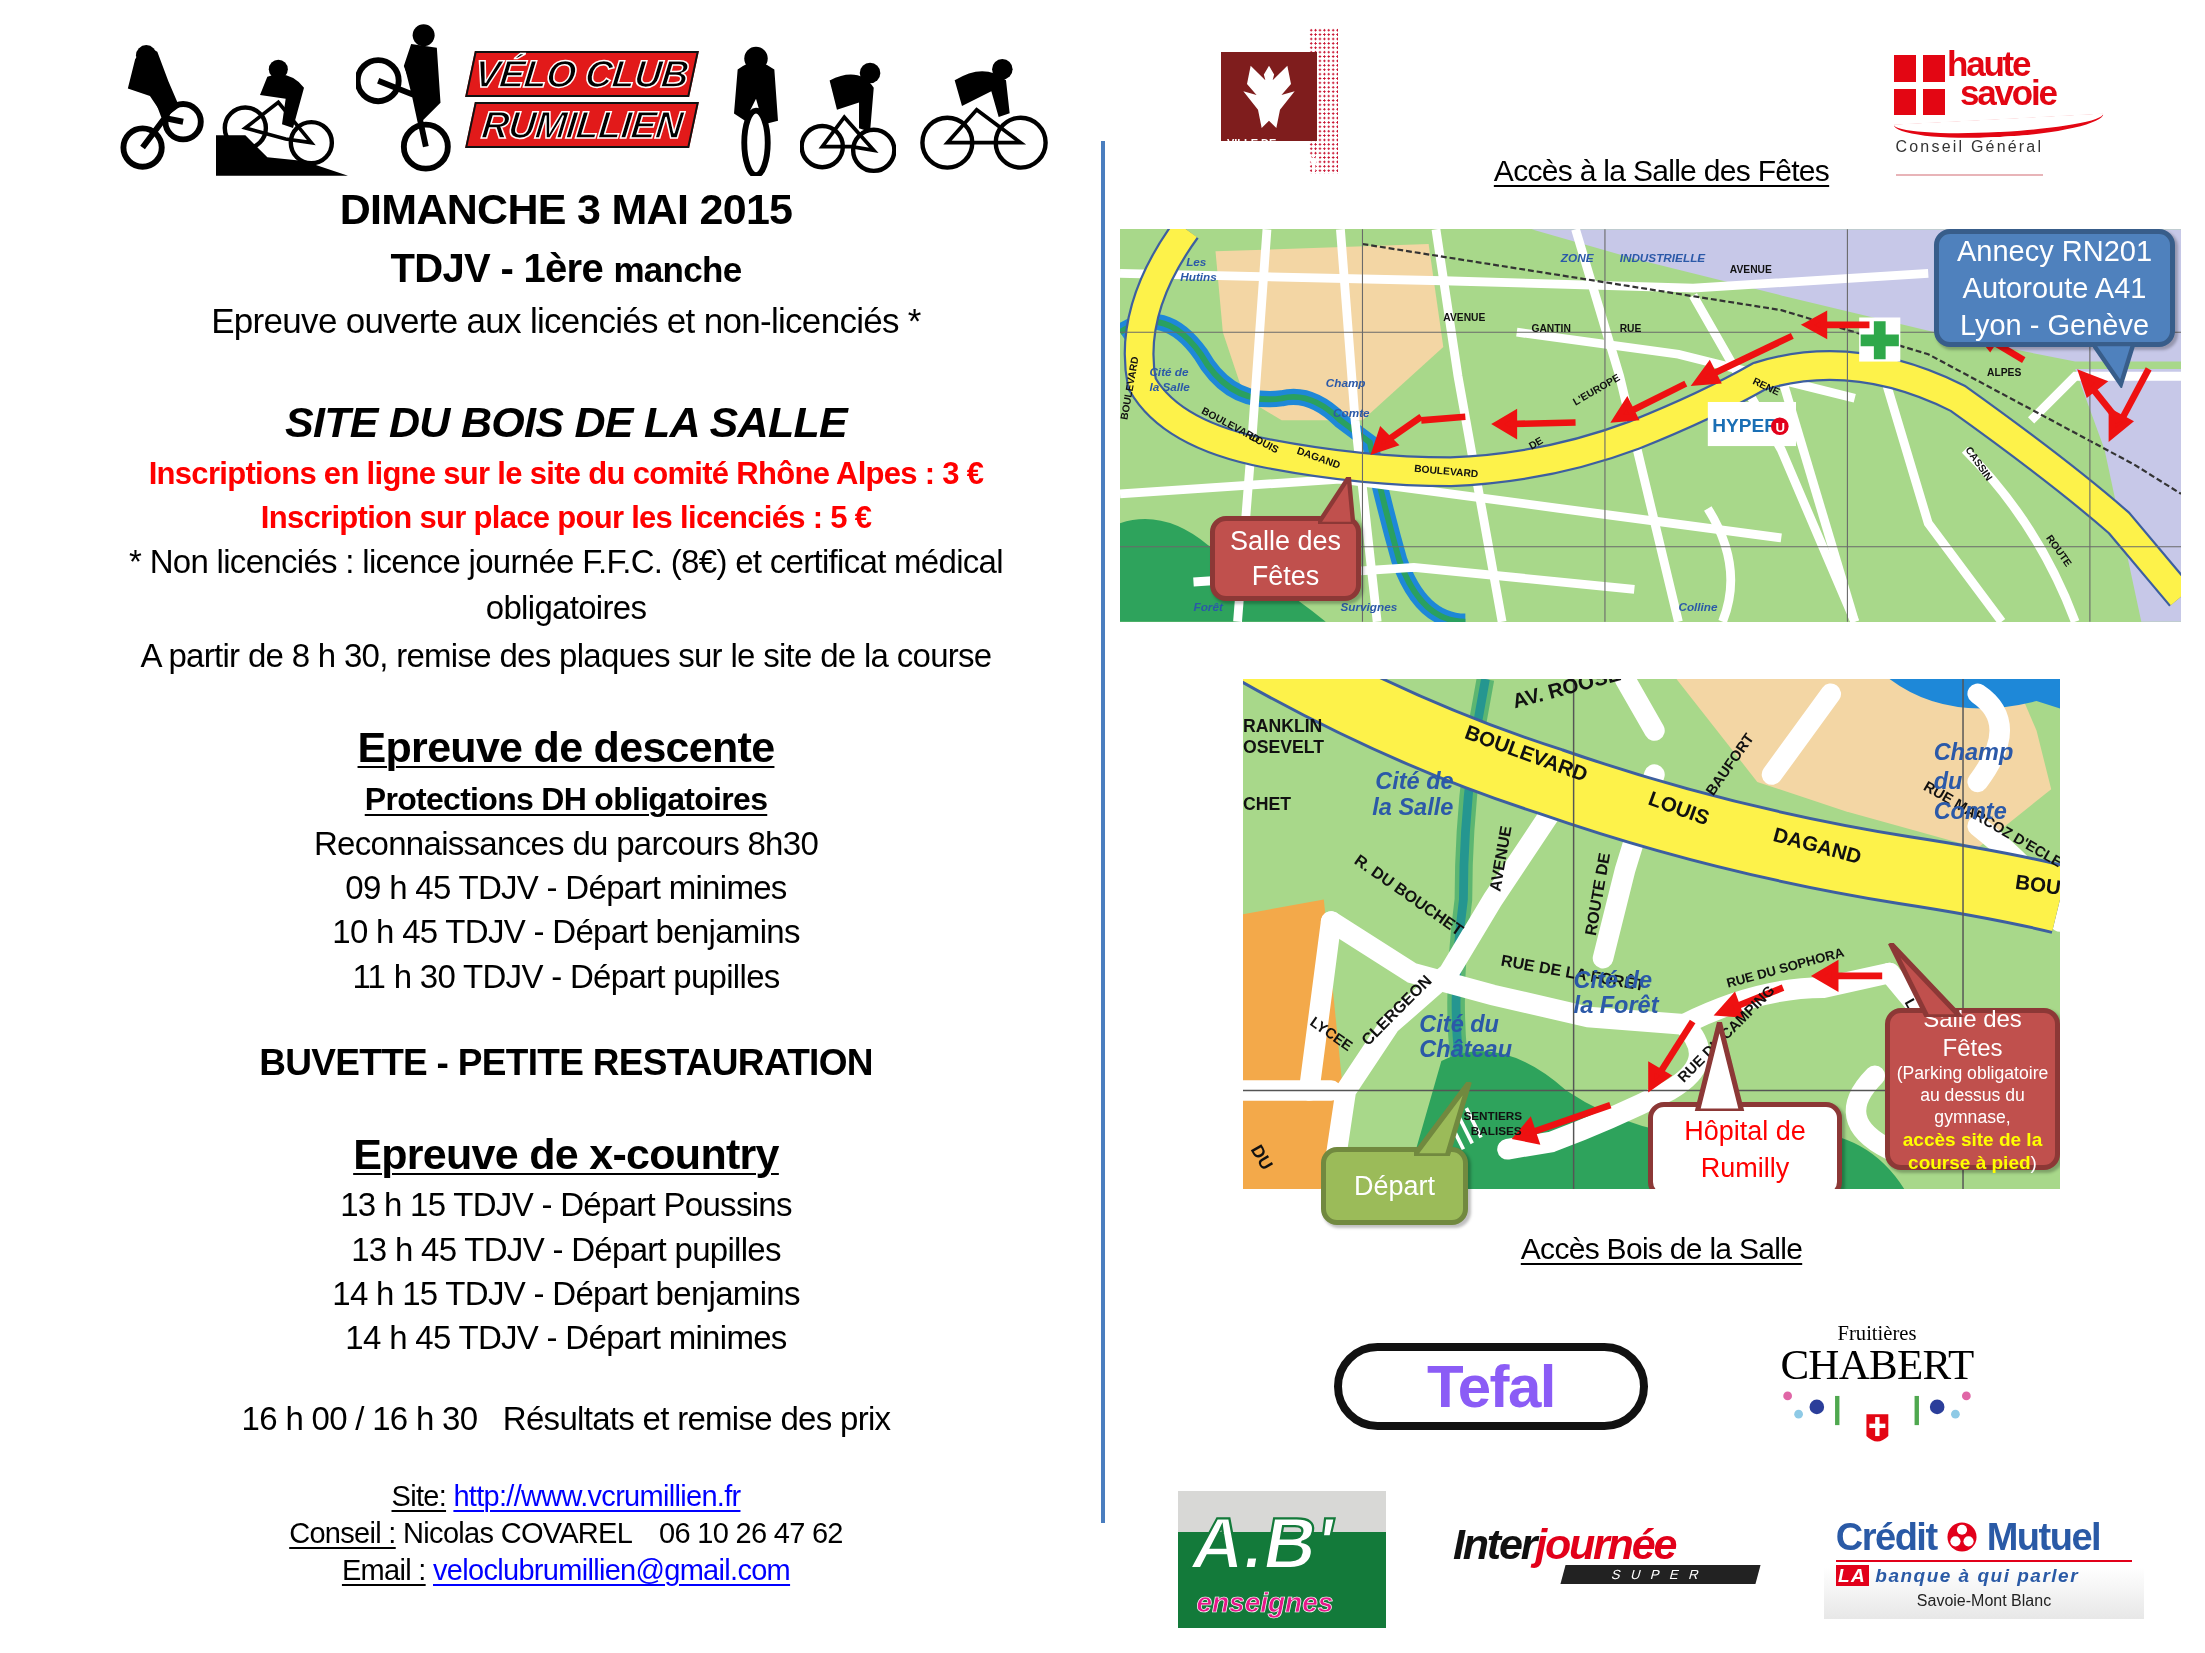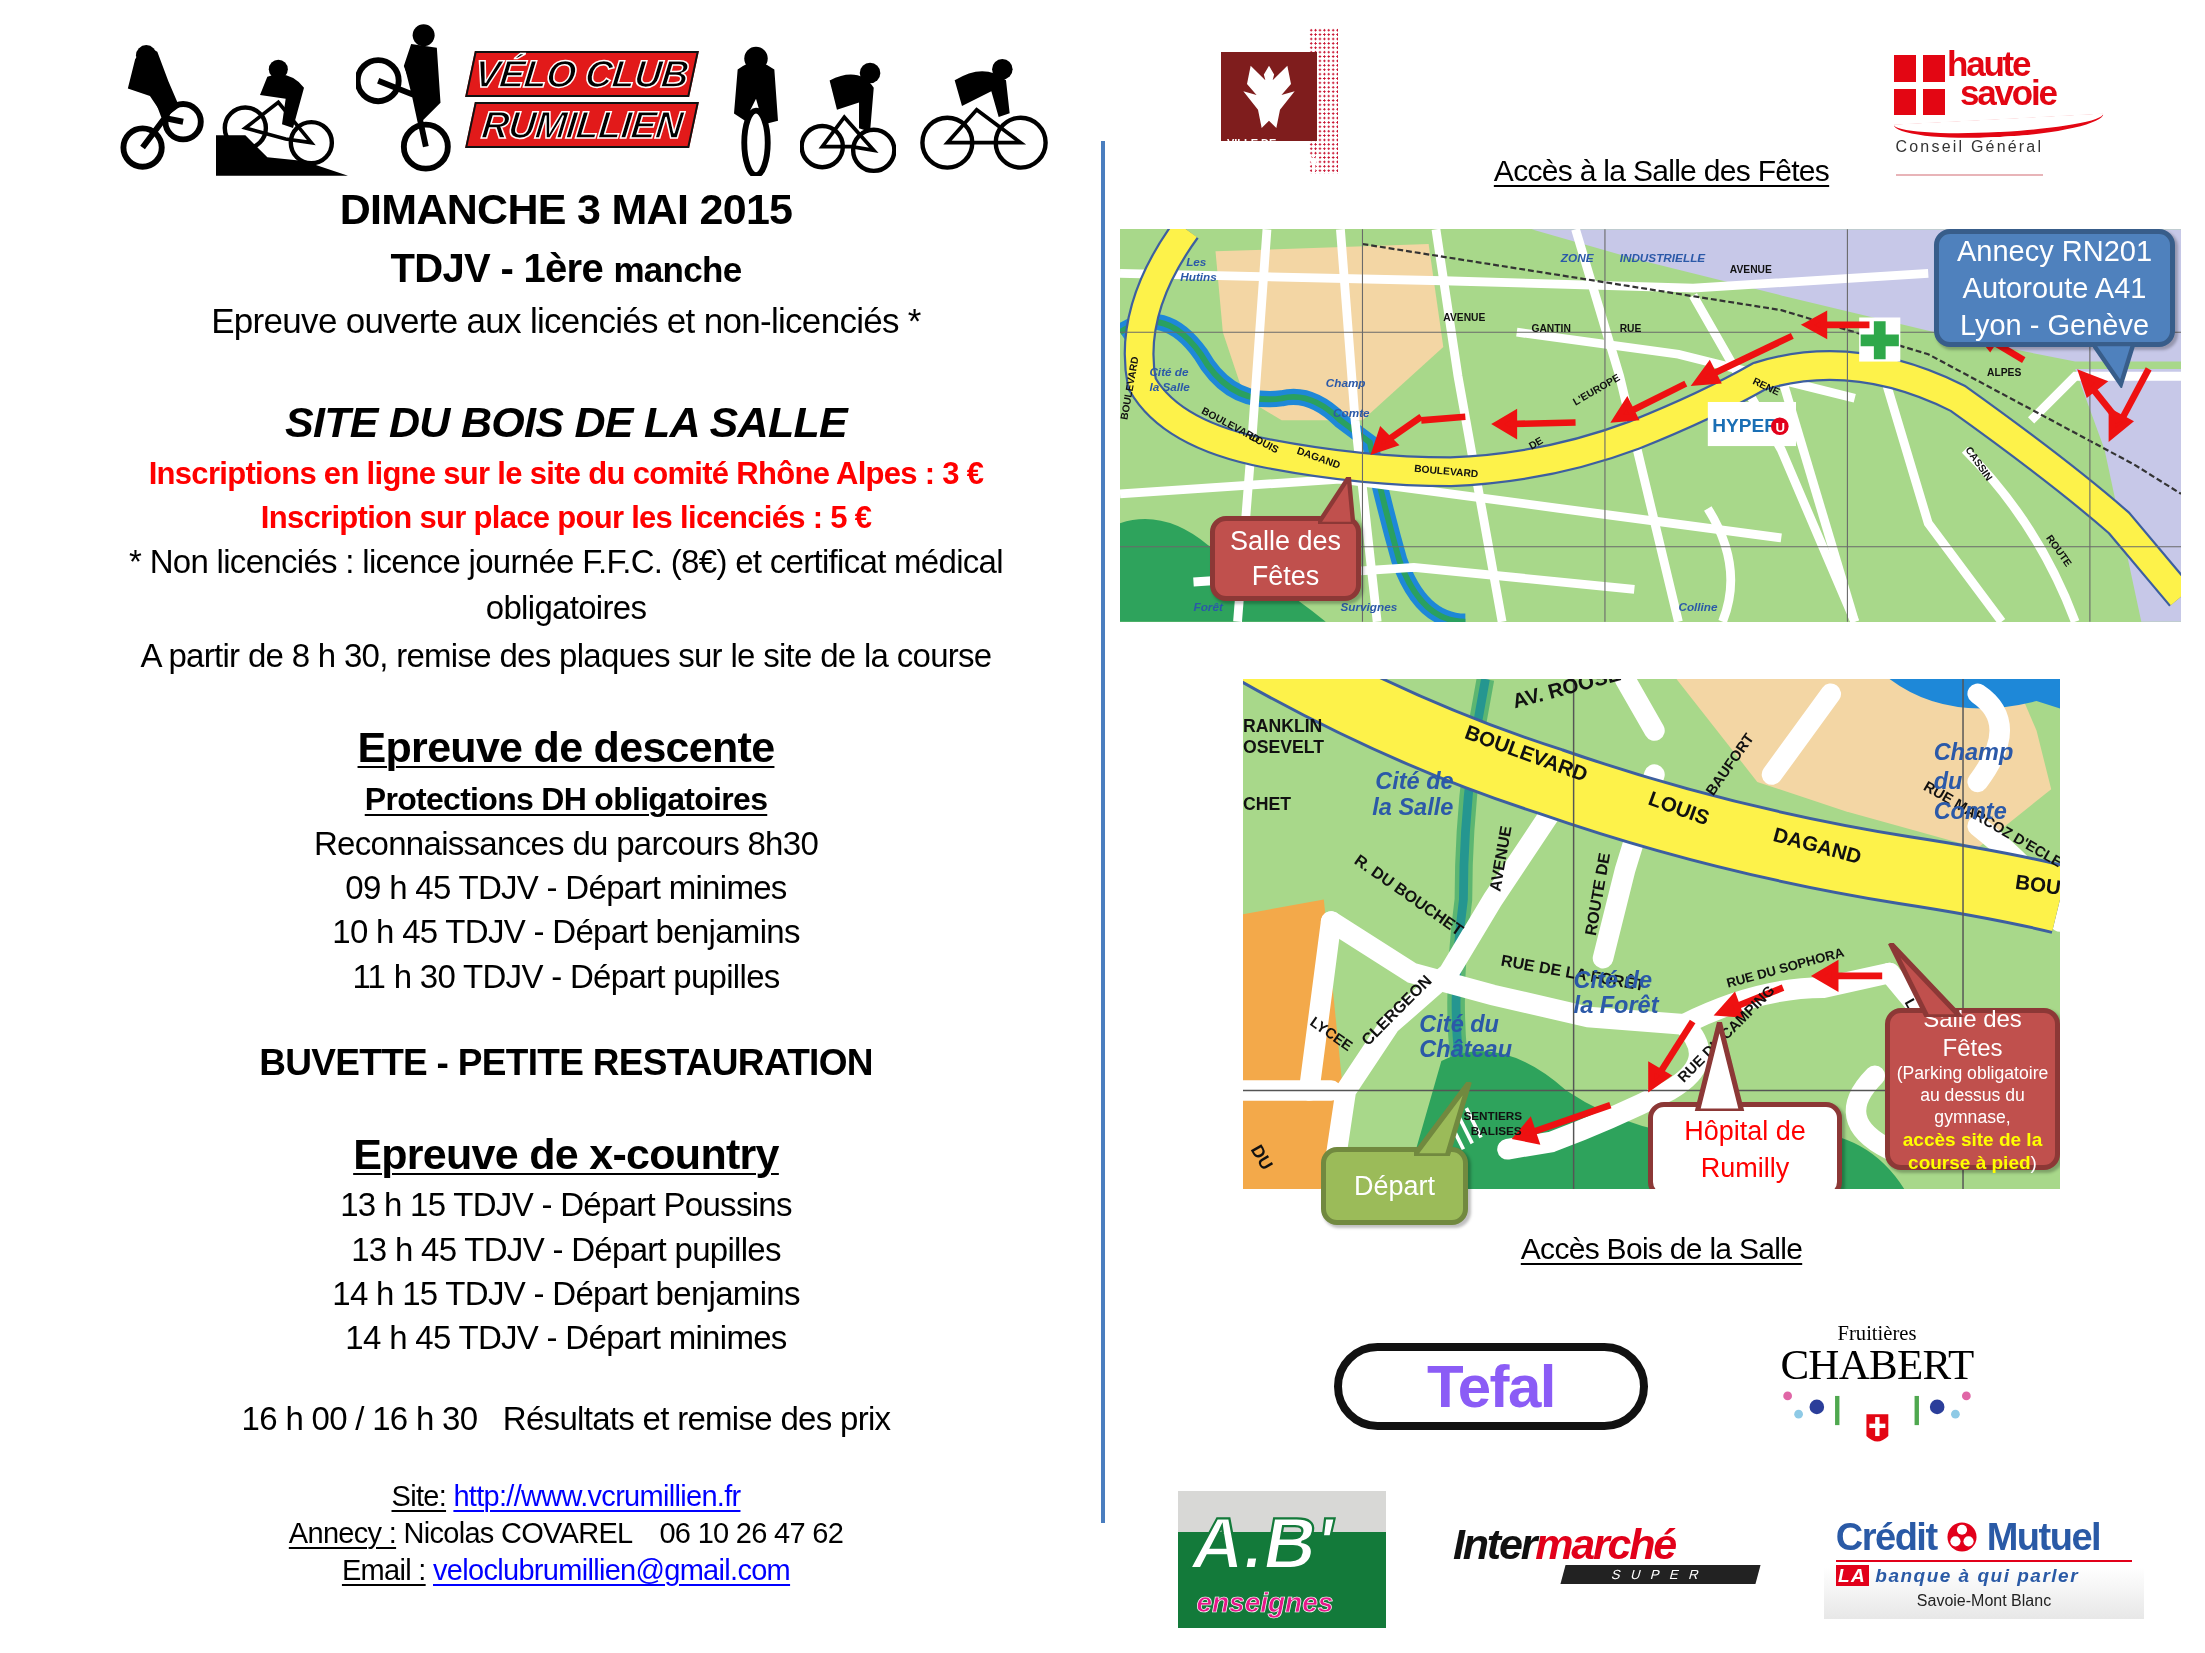--- a/index.html
+++ b/index.html
@@ -141,21 +141,21 @@
 <div class="ctr cond" style="top:1275px;font-size:33px;">14 h 15 TDJV - Départ benjamins</div>
 <div class="ctr cond" style="top:1319px;font-size:33px;">14 h 45 TDJV - Départ minimes</div>
 
 <div class="ctr cond" style="top:1400px;font-size:33px;white-space:pre;">16 h 00 / 16 h 30   Résultats et remise des prix</div>
 
 <div class="ctr cond" style="top:1480px;font-size:29px;">
   <span class="u" style="text-decoration-thickness:1.5px;">Site:</span>
   <a class="link">http://www.vcrumillien.fr</a>
 </div>
 <div class="ctr cond" style="top:1517px;font-size:29px;">
-  <span class="u" style="text-decoration-thickness:1.5px;">Annecy :</span>
+  <span class="u" style="text-decoration-thickness:1.5px;">Conseil :</span>
   <span>Nicolas COVAREL</span>
   <span style="margin-left:20.6px;">06 10 26 47 62</span>
 </div>
 <div class="ctr cond" style="top:1554px;font-size:29px;">
   <span class="u" style="text-decoration-thickness:1.5px;">Email :</span>
   <a class="link">veloclubrumillien@gmail.com</a>
 </div>
 
 <div class="divider"></div>
 
@@ -444,21 +444,21 @@
   </svg>
 </div>
 
 <div class="sponsor" style="left:1178px;top:1491px;width:208px;height:137px;background:linear-gradient(#d8d8d6 0 30%,#137a3a 30% 100%);overflow:hidden;">
   <div style="position:absolute;left:14.7px;top:11px;font-family:'Liberation Sans',sans-serif;font-weight:bold;font-size:72px;color:#fff;-webkit-text-stroke:2.2px #137a3a;transform:skewX(-10deg);">A.B'</div>
   <div style="position:absolute;left:18.4px;top:96px;font-family:'Liberation Sans',sans-serif;font-weight:bold;font-style:italic;font-size:28px;color:#e6178a;-webkit-text-stroke:0.7px #fff;">enseignes</div>
 </div>
 
 <div class="sponsor" style="left:1453px;top:1522px;width:309px;height:63px;">
   <div style="position:absolute;left:0;top:0;font-family:'Liberation Sans',sans-serif;font-weight:bold;font-style:italic;font-size:43px;letter-spacing:-2.2px;line-height:44px;">
-    <span style="color:#111;">Inter</span><span style="color:#e2001a;">marché</span>
+    <span style="color:#111;">Inter</span><span style="color:#e2001a;">journée</span>
   </div>
   <div style="position:absolute;left:110px;top:43px;width:195px;height:19px;background:#222;transform:skewX(-15deg);color:#fff;font-size:13.2px;letter-spacing:10.3px;text-align:center;line-height:19px;">SUPER</div>
 </div>
 
 <div class="sponsor" style="left:1824px;top:1516px;width:320px;height:103px;background:linear-gradient(#fff 0 50%,#e7e7e7 100%);">
   <div style="position:absolute;left:11.8px;top:0;font-family:'Liberation Sans',sans-serif;font-weight:bold;font-size:38px;color:#2a5aa6;letter-spacing:-1.5px;white-space:nowrap;">
     <span>Crédit</span>
     <svg width="32" height="32" viewBox="0 0 44 44" style="vertical-align:-2.9px;">
         <circle cx="22" cy="22" r="20" fill="#e2001a"></circle>
         <circle cx="22" cy="12" r="7" fill="#fff"></circle>

